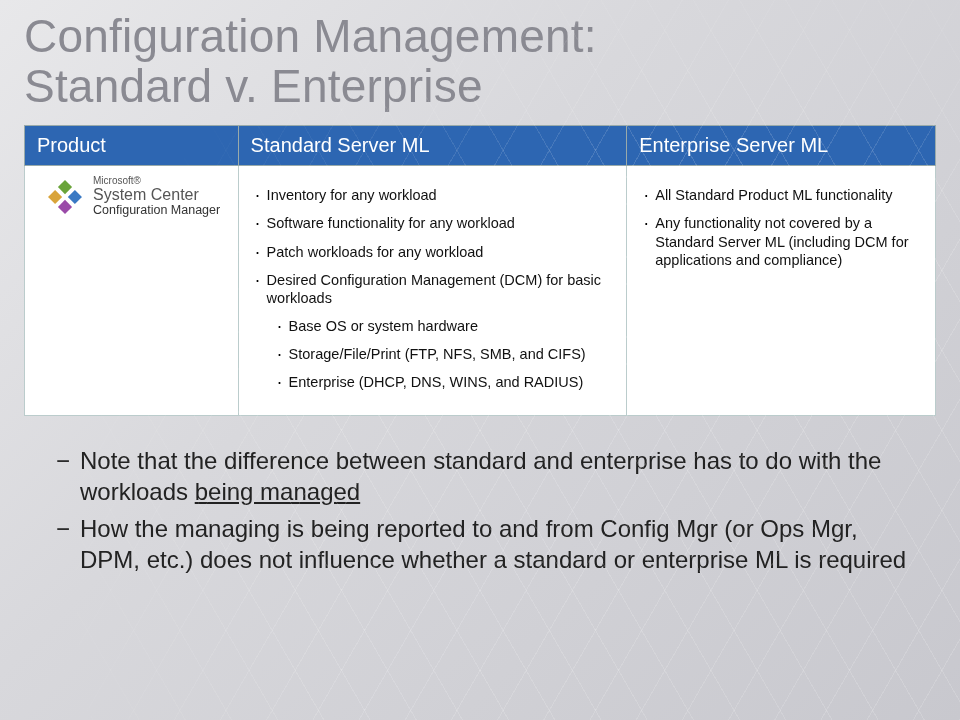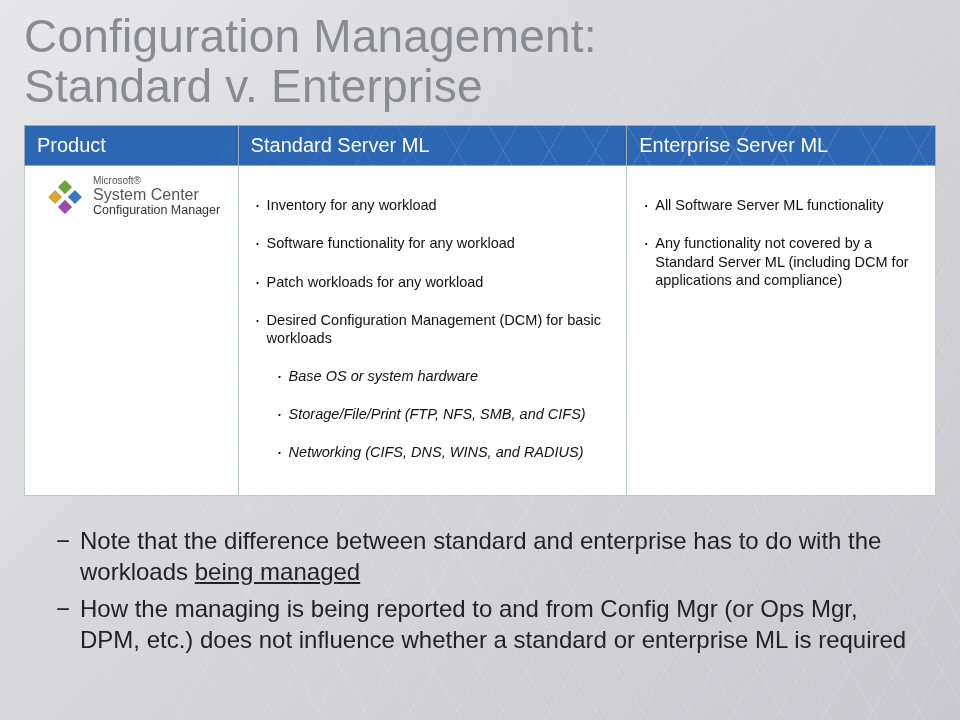--- a/index.html
+++ b/index.html
@@ -58,23 +58,23 @@
     padding: 14px 6px;
   }
   .std-cell { width: 390px; }
   .ent-cell { width: 310px; }
   .logo-wrap { display: flex; align-items: center; gap: 8px; justify-content: flex-start; padding-left: 8px; }
   .logo-wrap .txt { text-align: left; line-height: 1.05; }
   .logo-wrap .ms { font-size: 10px; color: #555; }
   .logo-wrap .sc { font-size: 16px; color: #555; font-weight: 300; }
   .logo-wrap .cm { font-size: 12.5px; color: #333; }
   ul.b { list-style: none; padding-left: 4px; }
-  ul.b > li { position: relative; padding-left: 12px; margin: 20px 0; line-height: 1.25; }
+  ul.b > li { position: relative; padding-left: 12px; margin: 10px 0; line-height: 1.25; }
   ul.b > li::before { content: "·"; position: absolute; left: 0; top: -2px; font-size: 18px; color: #000; }
-  ul.b ul.b { padding-left: 10px; margin-top: 3px; font-style: italic; }
+  ul.b ul.b { padding-left: 10px; margin-top: 3px; }
   .notes {
     margin-top: 30px;
     padding: 0 20px 0 32px;
     font-size: 24px;
     color: #222;
     line-height: 1.28;
   }
   .notes .dash-item { display: flex; margin-bottom: 6px; }
   .notes .dash { width: 24px; flex: 0 0 24px; }
   .underline { text-decoration: underline; }
@@ -118,28 +118,28 @@
     <td class="std-cell">
       <ul class="b">
         <li>Inventory for any workload</li>
         <li>Software functionality for any workload</li>
         <li>Patch workloads for any workload</li>
         <li>
           <span>Desired Configuration Management (DCM) for basic workloads</span>
           <ul class="b">
             <li>Base OS or system hardware</li>
             <li>Storage/File/Print (FTP, NFS, SMB, and CIFS)</li>
-            <li>Networking (CIFS, DNS, WINS, and RADIUS)</li>
+            <li>Enterprise (DHCP, DNS, WINS, and RADIUS)</li>
           </ul>
         </li>
       </ul>
     </td>
     <td class="ent-cell">
       <ul class="b">
-        <li>All Software Server ML functionality</li>
+        <li>All Standard Product ML functionality</li>
         <li>Any functionality not covered by a Standard Server ML (including DCM for applications and compliance)</li>
       </ul>
     </td>
   </tr>
 </tbody>
   </table>
 
 <div class="notes">
   <div class="dash-item">
     <div class="dash">−</div>

